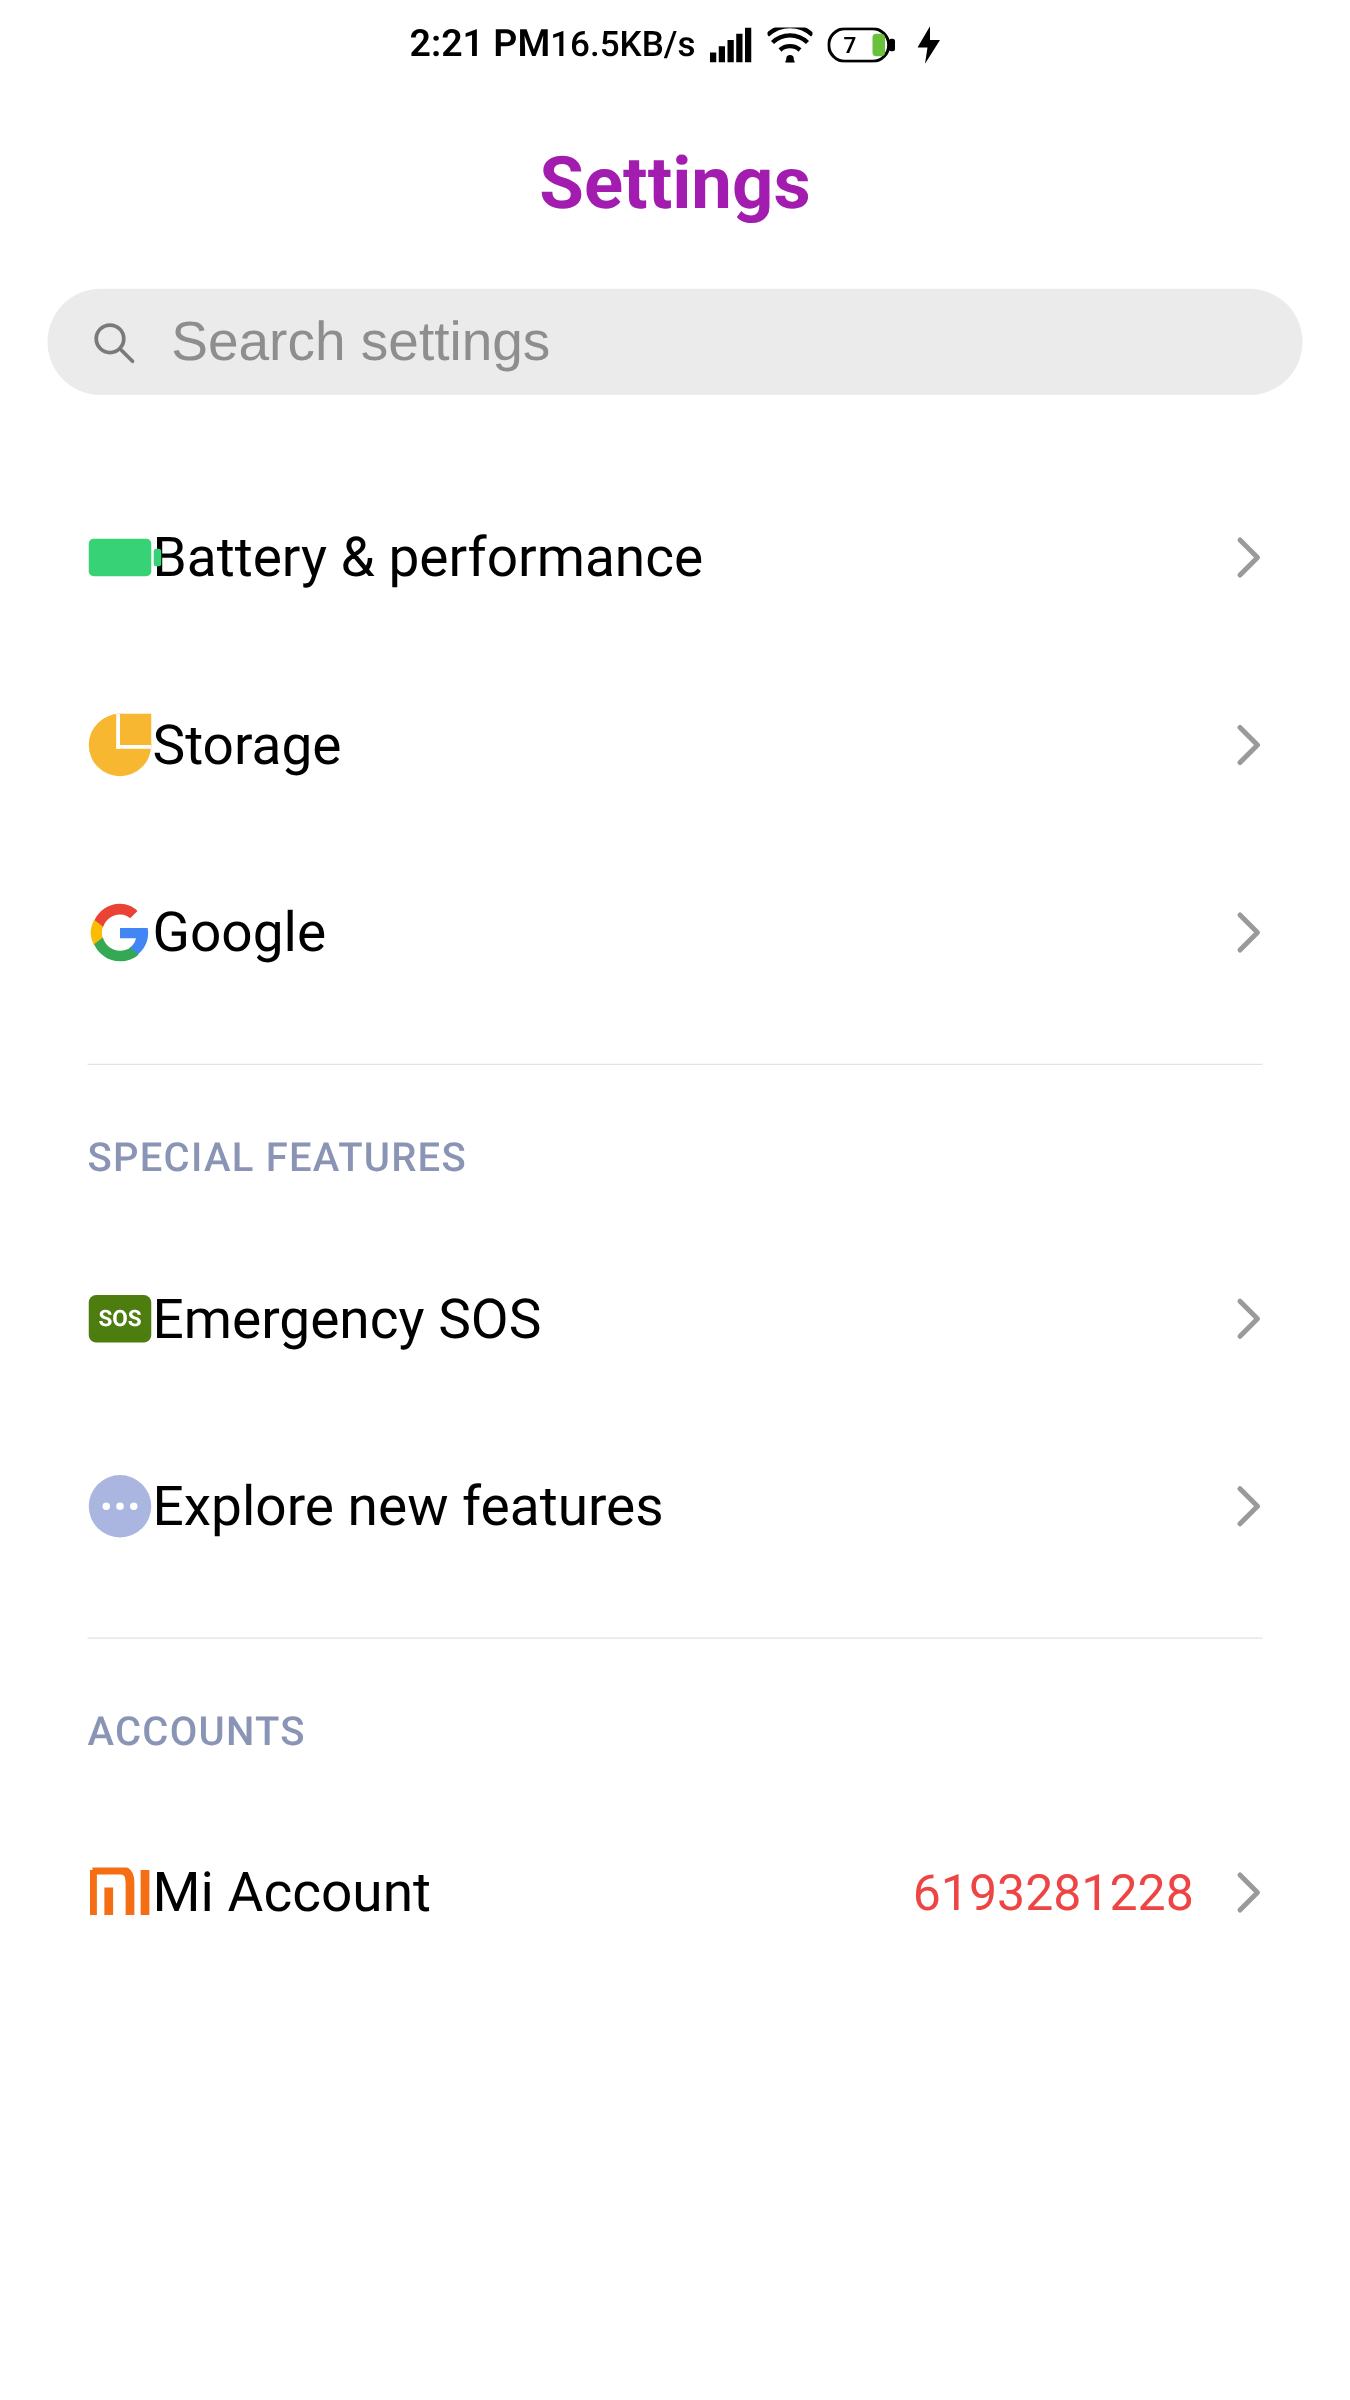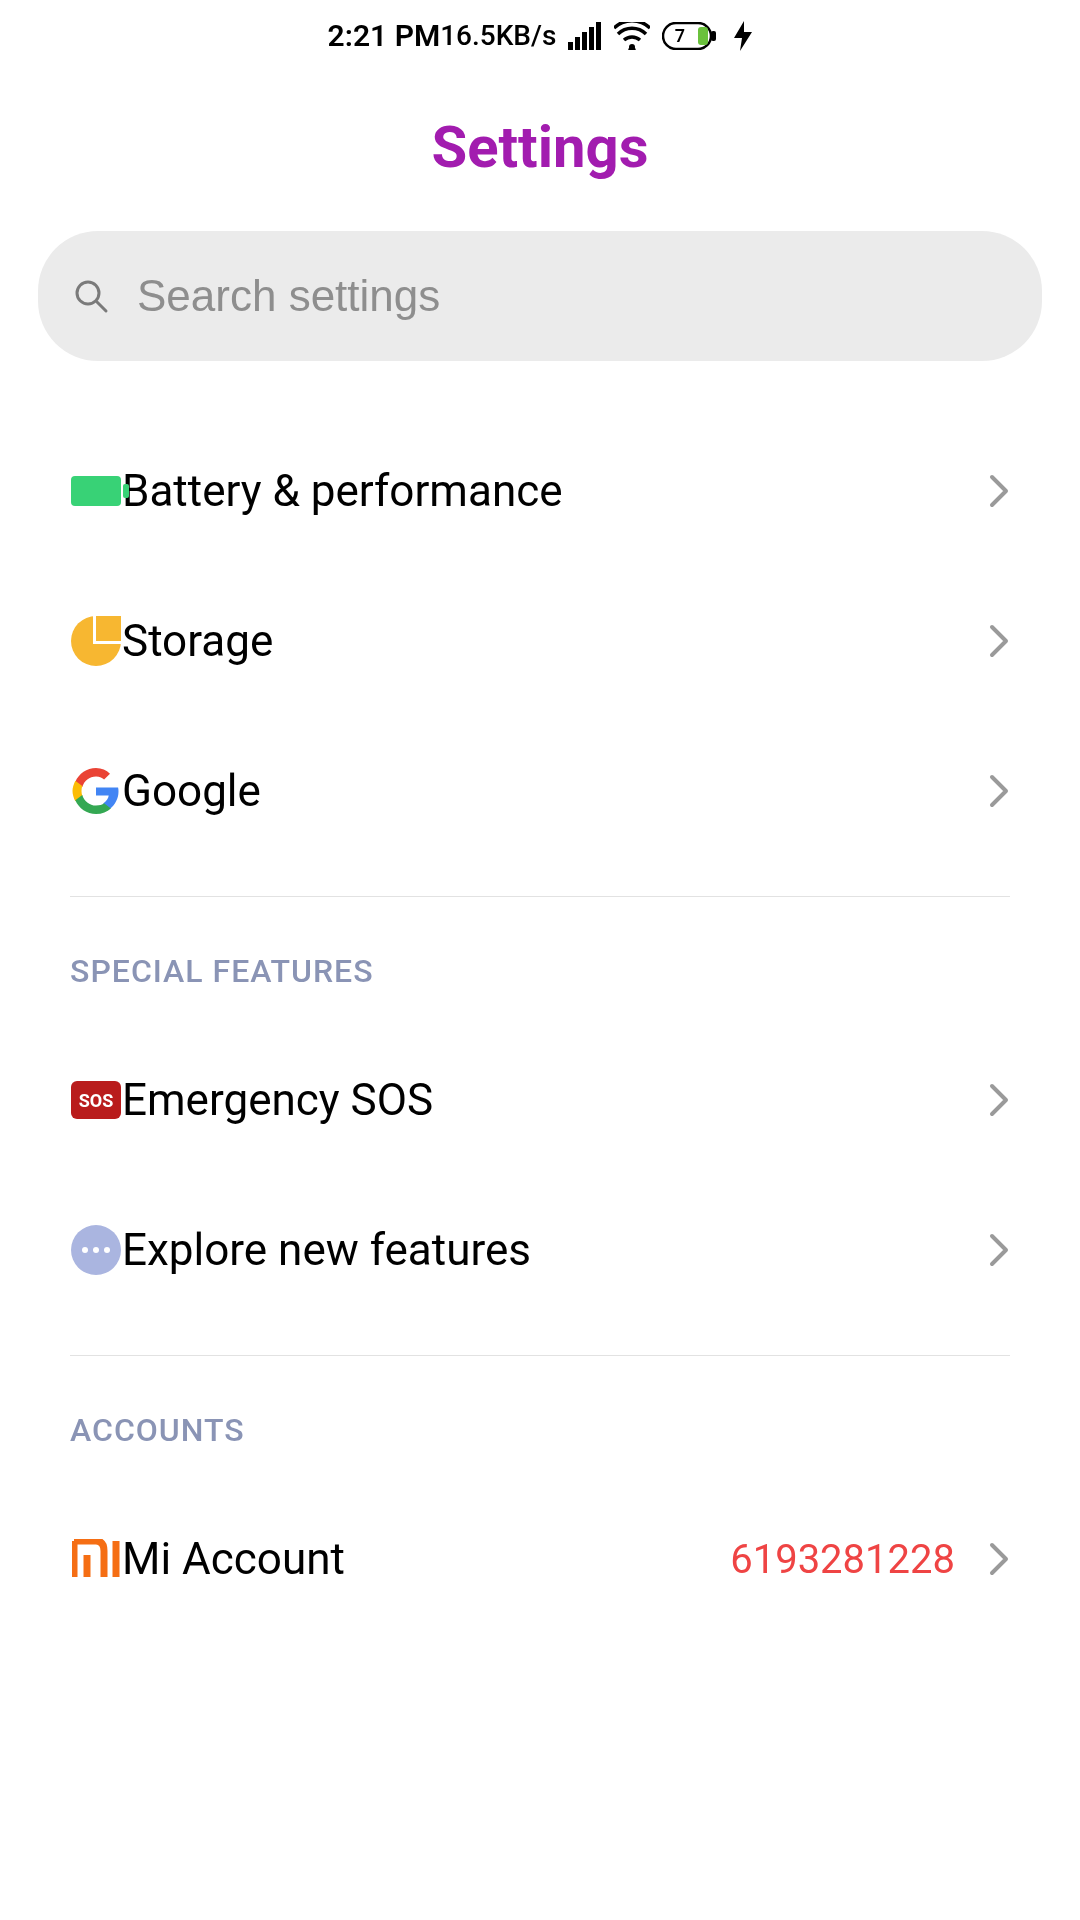--- a/index.html
+++ b/index.html
@@ -31,21 +31,21 @@
       font-size: 58px;
       font-weight: 700;
       margin-top: 50px;
       margin-bottom: 50px;
       color: #a21caf;
     }
     .search-container {
       margin: 0 38px;
       background: #ebebeb;
       border-radius: 60px;
-      height: 130px;
+      height: 85px;
       display: flex;
       align-items: center;
       padding: 0 35px;
       gap: 28px;
     }
     .search-container svg { flex-shrink: 0; }
     .search-container input {
       border: none;
       background: transparent;
       font-size: 44px;
@@ -122,21 +122,21 @@
     .storage-ico::before {
       content: ''; position: absolute; right: 0; top: 0; width: 25px; height: 25px;
       background: #f7b731; border-left: 3px solid #fff; border-bottom: 3px solid #fff;
     }
     .dots-ico {
       width: 50px; height: 50px; border-radius: 50%; background: #aab5e0;
       display: flex; align-items: center; justify-content: center; gap: 5px;
     }
     .dots-ico span { width: 6px; height: 6px; background: #fff; border-radius: 50%; }
     .sos-ico {
-      width: 50px; height: 38px; background: #b91c1c; border-radius: 6px;
+      width: 50px; height: 38px; background: #4d7c0f; border-radius: 6px;
       display: flex; align-items: center; justify-content: center;
       color: #fff; font-size: 18px; font-weight: 700;
     }
     .mi-ico { display: flex; align-items: center; justify-content: center; }
   </style>
 </head>
 <body>
 
 <div class="status-bar">
   <div>2:21 PM</div>

